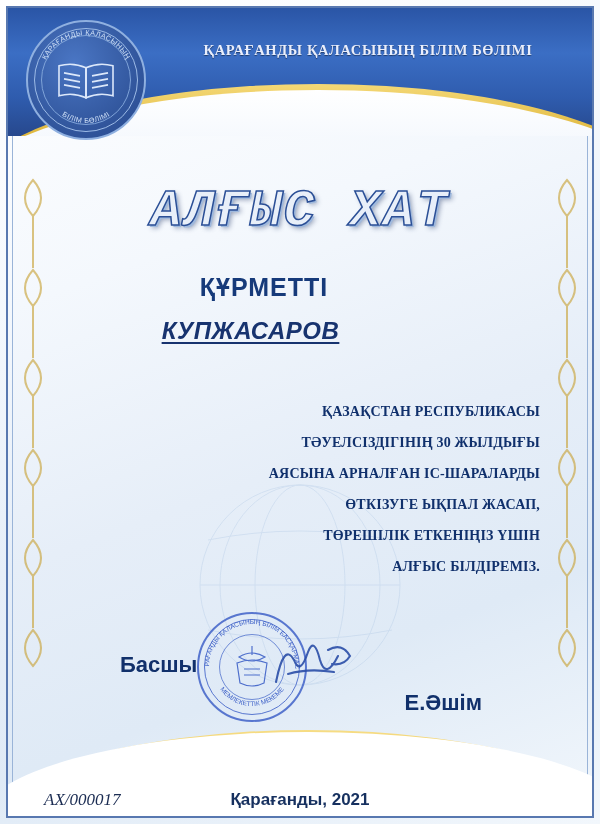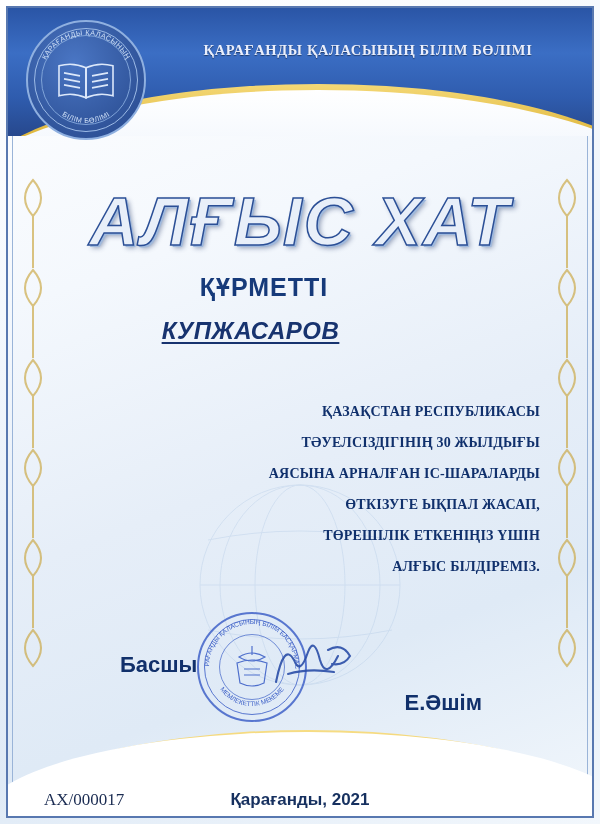--- a/index.html
+++ b/index.html
@@ -145,24 +145,24 @@
     opacity: 0.22;
   }
 
   
   .main-title {
     position: absolute;
     left: 0;
     top: 182px;
     width: 600px;
     text-align: center;
-    font-family: Liberation Sans, sans-serif;
+    font-family: Liberation Mono, monospace;
     font-style: italic;
     font-weight: bold;
-    font-size: 68px;
+    font-size: 52px;
     letter-spacing: 2px;
     color: #e8eff9;
     -webkit-text-stroke: 1.5px #2b4f96;
     text-shadow:
        2px 2px 0 #9fb9dd,
        3px 3px 5px rgba(30,50,100,0.45);
   }
 
   
   .salutation {
@@ -312,20 +312,21 @@
     border-radius: 50% 50% 0 0 / 100% 100% 0 0;
     background: #ffffff;
   }
 
   
   .doc-number {
     position: absolute;
     left: 44px;
     bottom: 14px;
     font-family: "Liberation Serif", serif;
+    font-style: italic;
     font-size: 17px;
     color: #1b2c52;
   }
   .place-year {
     position: absolute;
     left: 0;
     bottom: 14px;
     width: 600px;
     text-align: center;
     font-size: 17px;

